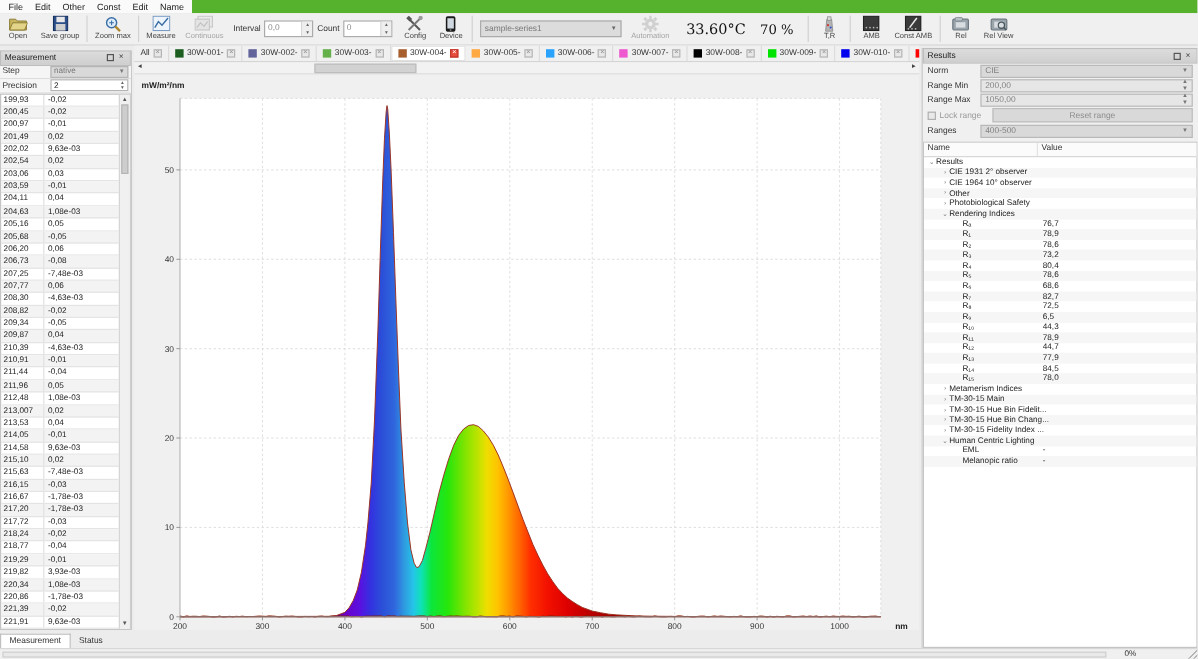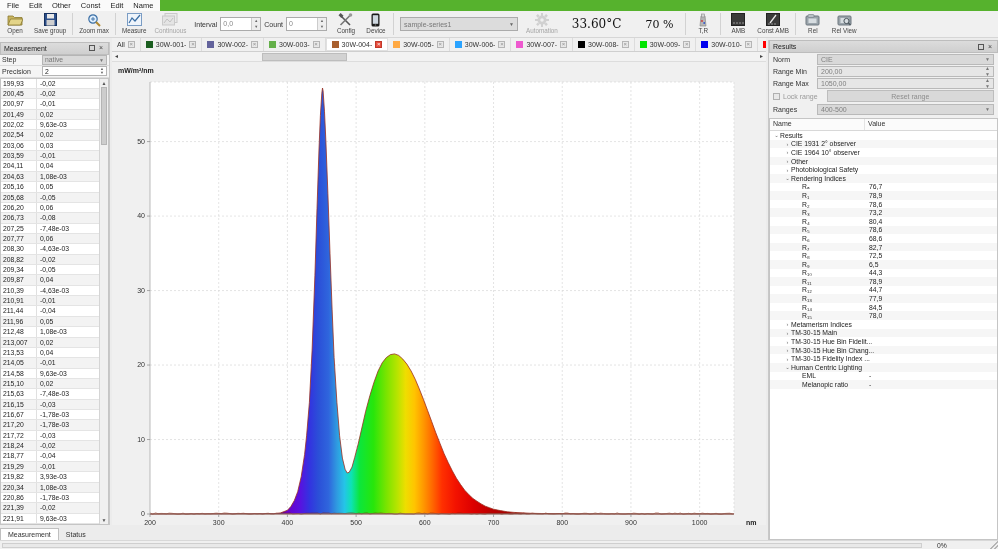--- a/index.html
+++ b/index.html
@@ -21,21 +21,21 @@
   .tb-btn.disabled { opacity:.45; }
   .tb-fieldgroup { display:flex; align-items:center; gap:3px; padding:0 4px; }
   .tb-label { font-size:7px; color:#333; }
   .spinbox { display:flex; align-items:stretch; border:1px solid #ababab; background:#fff; height:14px; }
   .spinbox .val { width:30px; font-size:7px; color:#888; padding:2px 2px; }
   .spinbox .arrows { width:9px; border-left:1px solid #ccc; display:flex; flex-direction:column; }
   .spinbox .arrows span { flex:1; font-size:4px; color:#666; text-align:center; line-height:6px; background:#eee; }
   .dropdown { display:flex; align-items:center; justify-content:space-between; border:1px solid #ababab; background:#dcdcdc; height:14px; width:118px; padding:0 3px; margin:0 4px; align-self:center; }
   .dropdown .val { font-size:7px; color:#777; }
   .dropdown .arr { font-size:5px; color:#666; }
-  #temp-block { display:flex; align-items:center; gap:24px; padding:0 10px; font-family:"DejaVu Serif", serif; }
+  #temp-block { display:flex; align-items:center; gap:12px; padding:0 10px; font-family:"DejaVu Serif", serif; }
   #temp-value { font-size:12px; color:#111; }
   #humidity-value { font-size:11px; color:#111; }
 
   
   #series-strip { position:absolute; left:112px; top:38px; width:654px; height:14px; background:#f0f0f0; border-bottom:1px solid #cfcfcf; display:flex; align-items:stretch; overflow:hidden; font-size:7px; }
   .series-tab { display:flex; align-items:center; gap:3px; padding:0 5px; border-right:1px solid #dcdcdc; color:#333; white-space:nowrap; }
   .series-tab.active { background:#fff; border:1px solid #e0e0e0; }
   .series-swatch { width:7px; height:7px; display:inline-block; }
   .series-close { width:7px; height:7px; border:1px solid #b5b5b5; background:#e8e8e8; color:#909090; font-size:6px; line-height:5px; text-align:center; }
   .series-tab.active .series-close { border-color:#c0392b; background:#e74c3c; color:#fff; }

